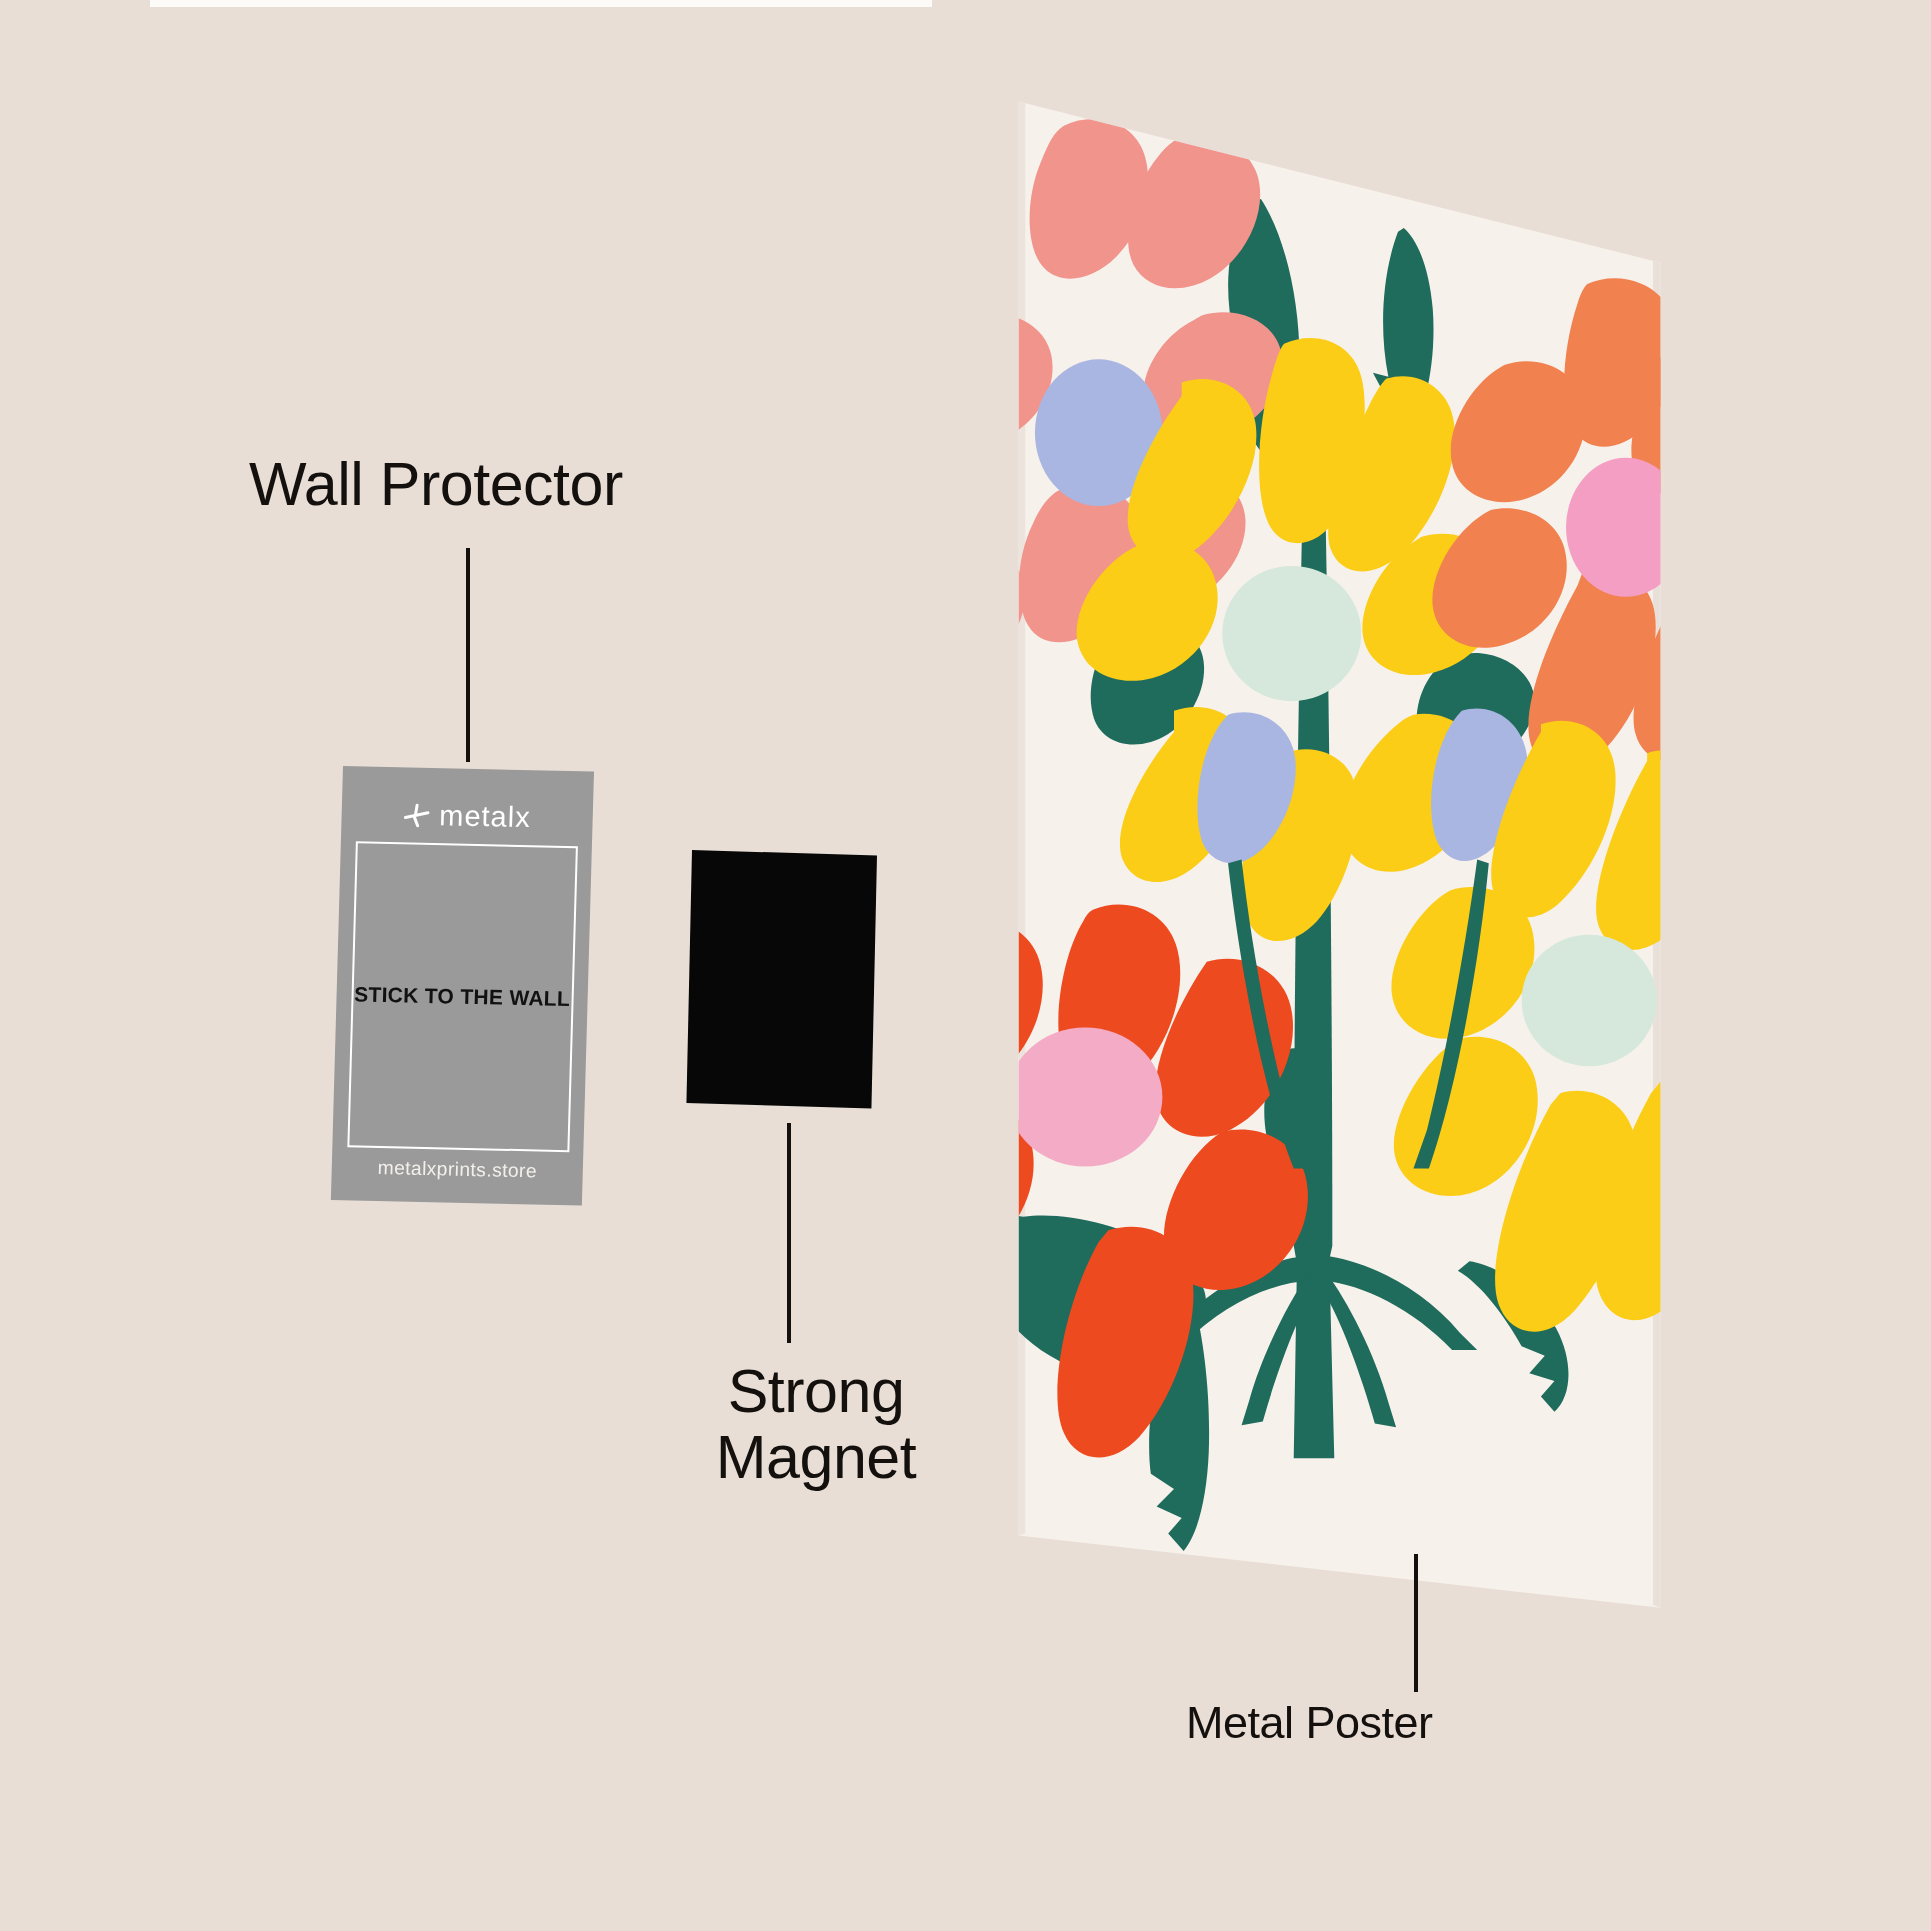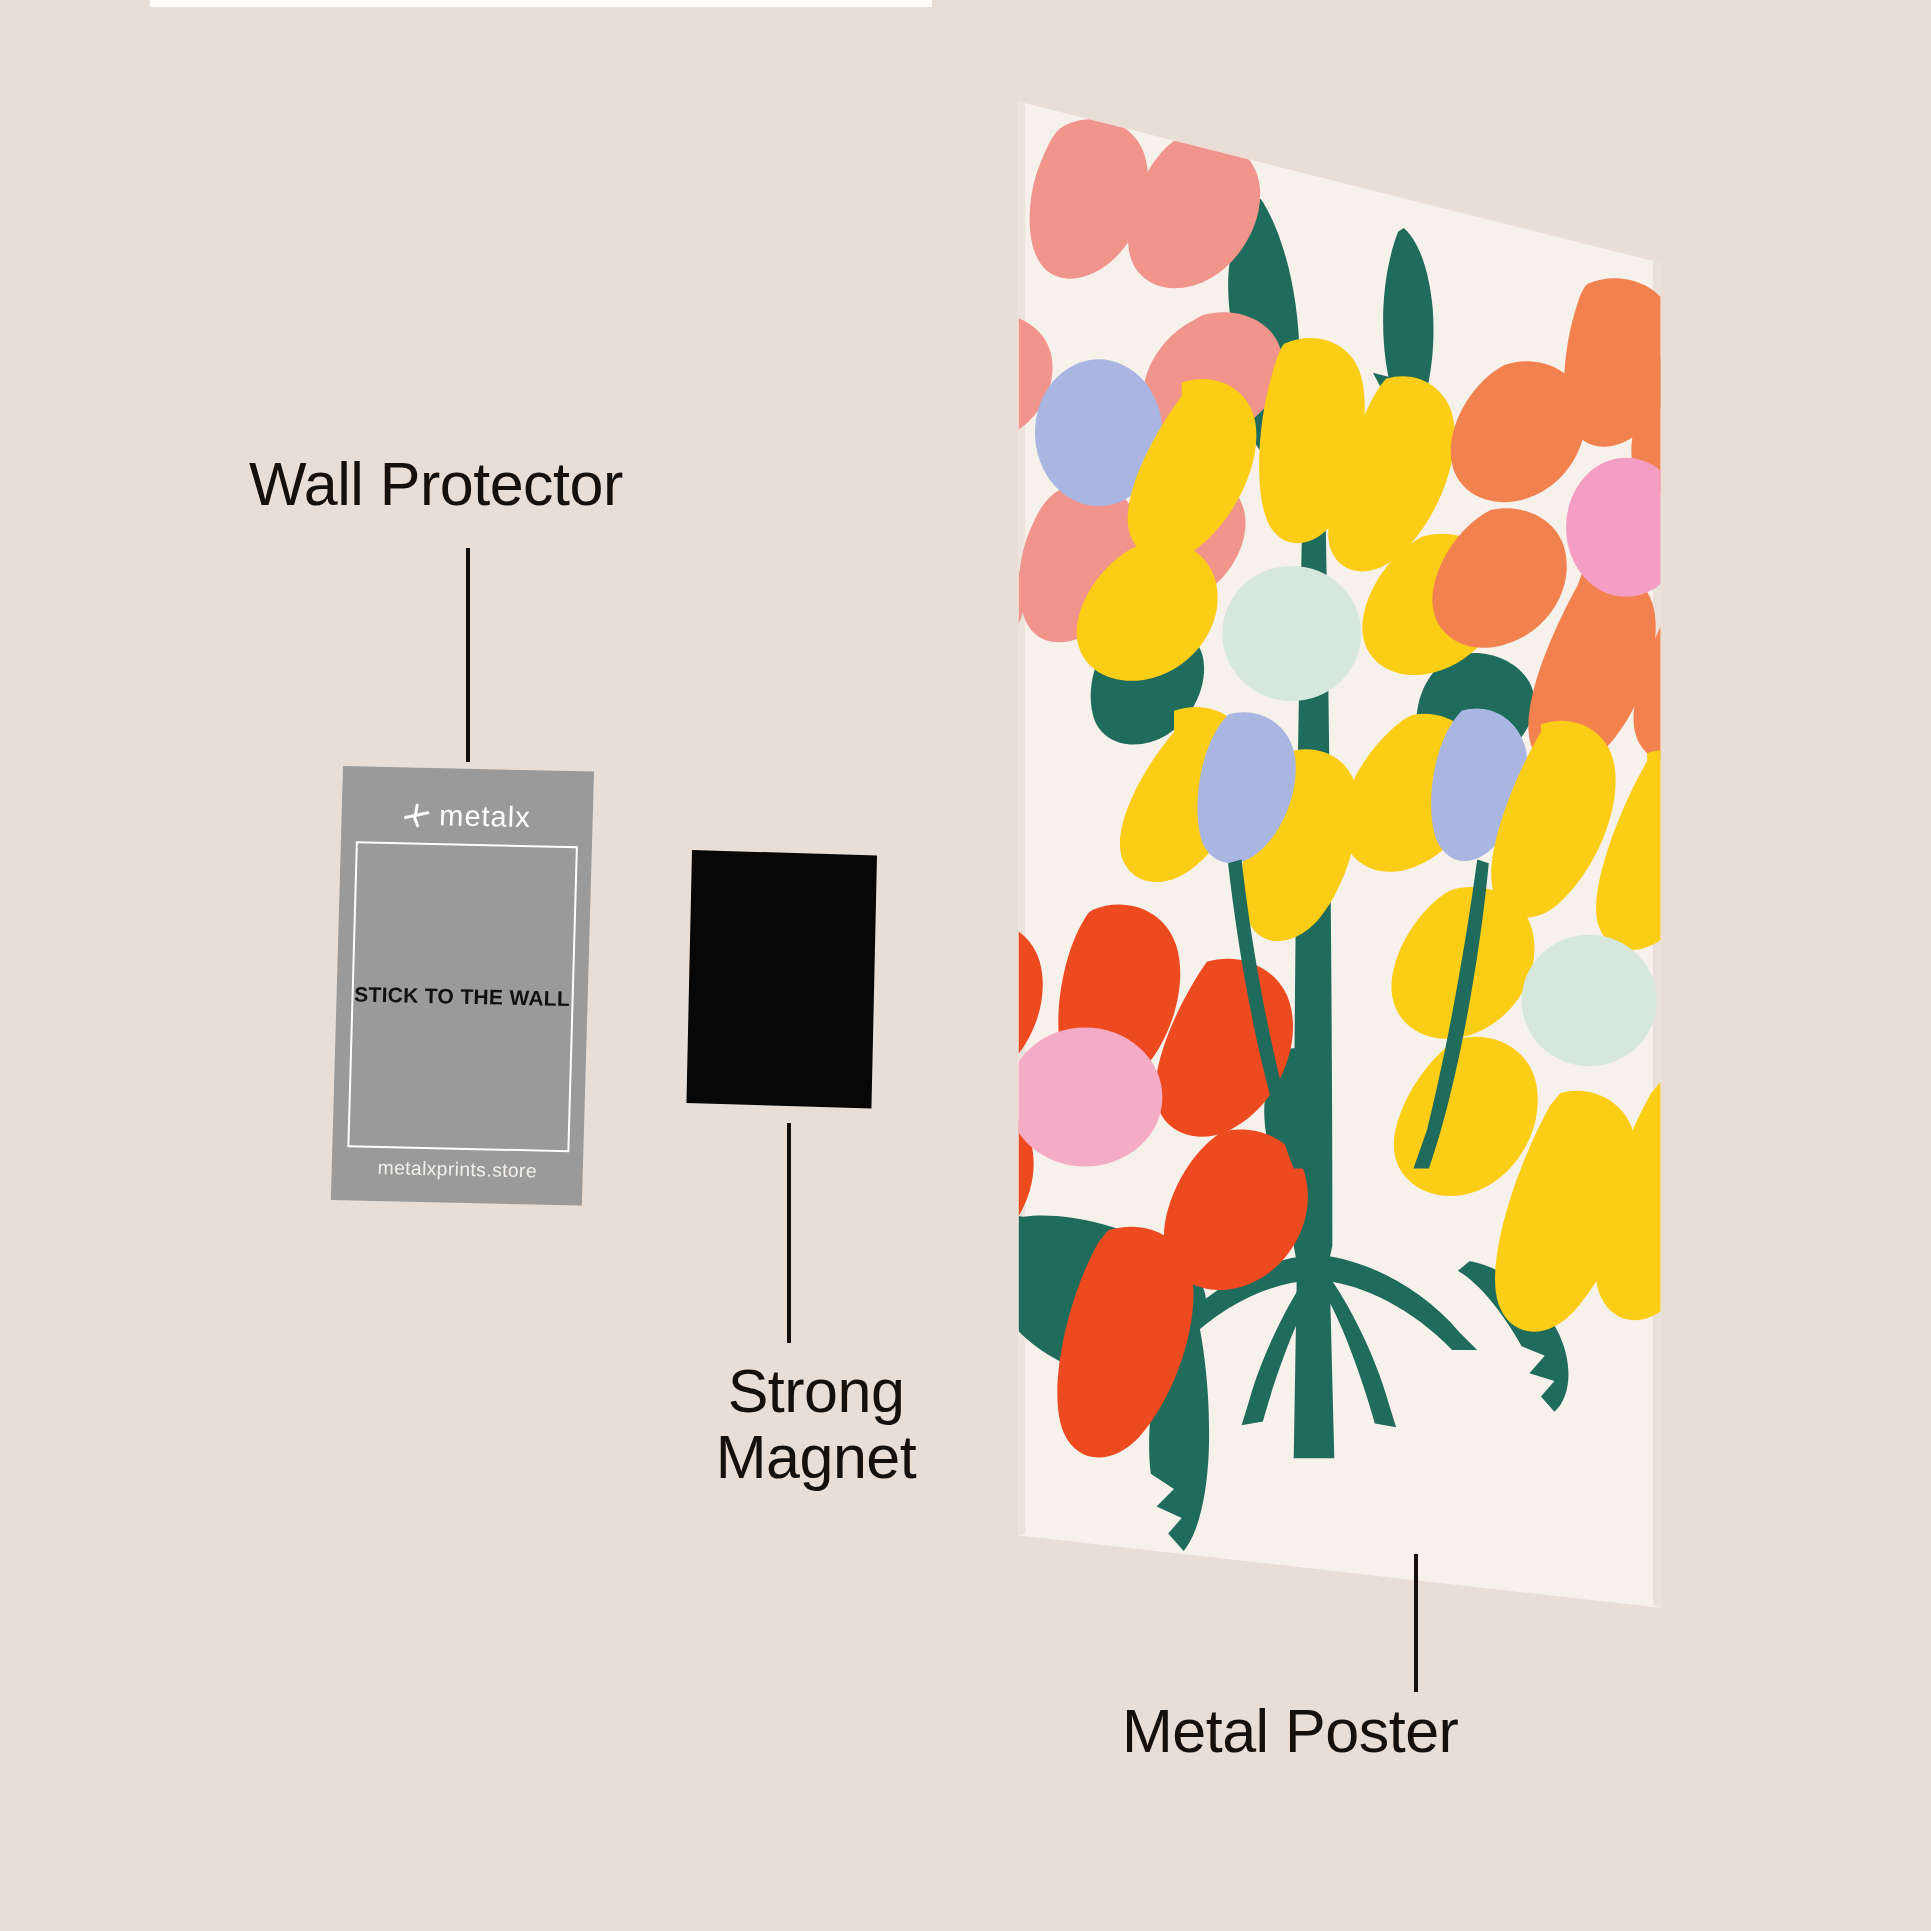--- a/index.html
+++ b/index.html
@@ -35,22 +35,22 @@
     left:249px; top:452px;
     font-size:61px;
   }
   #label-strong-magnet {
     left:642px; top:1359px;
     font-size:61px;
     width:348px;
     text-align:center;
   }
   #label-metal-poster {
-    left:1122px; top:1699px;
-    font-size:61px;
+    left:1186px; top:1699px;
+    font-size:45px;
   }
 
   
   .leader {
     position:absolute;
     background:#14100e;
     width:3.9px;
   }
   #leader-wall-protector { left:466px; top:548px; height:214px; }
   #leader-strong-magnet  { left:787px; top:1123px; height:220px; }

